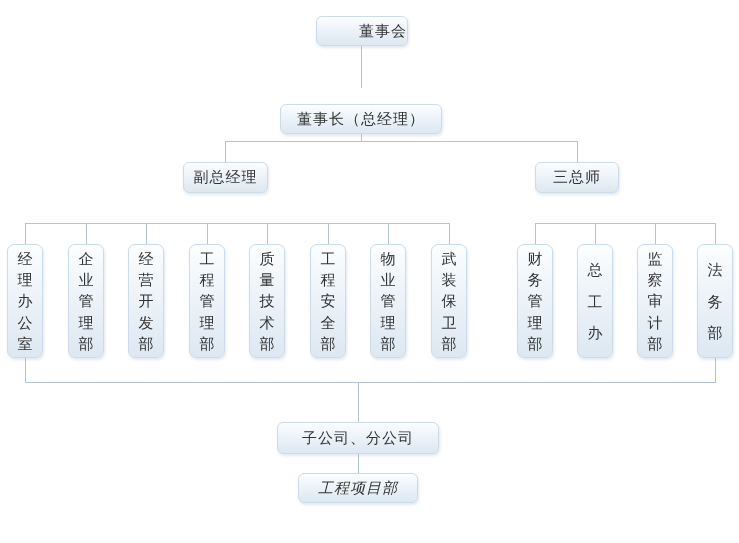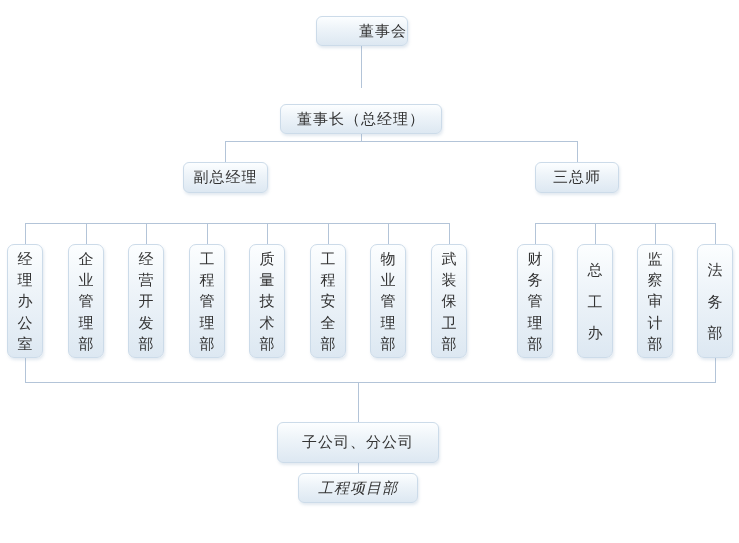--- a/index.html
+++ b/index.html
@@ -174,21 +174,21 @@
       </span>
   </div>
   <div class="node vnode" style="left:697px;top:244px;width:36px;height:114px;">
     <span class="v-split">
         <span>法</span>
         <span>务</span>
         <span>部</span>
       </span>
   </div>
 
-  <div class="node" style="left:277px;top:422px;width:162px;height:41px;">
+  <div class="node" style="left:277px;top:422px;width:162px;height:32px;">
     <span>子公司、分公司</span>
   </div>
 
   <div class="node" style="left:298px;top:473px;width:120px;height:30px;font-style:italic;">
     <span>工程项目部</span>
   </div>
 
 </div>
 
 </body></html>

